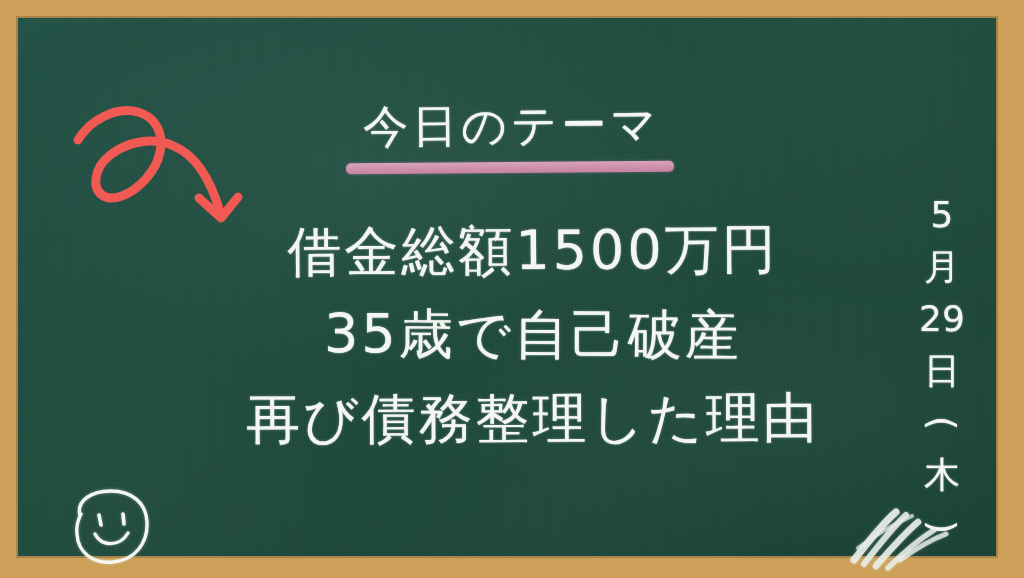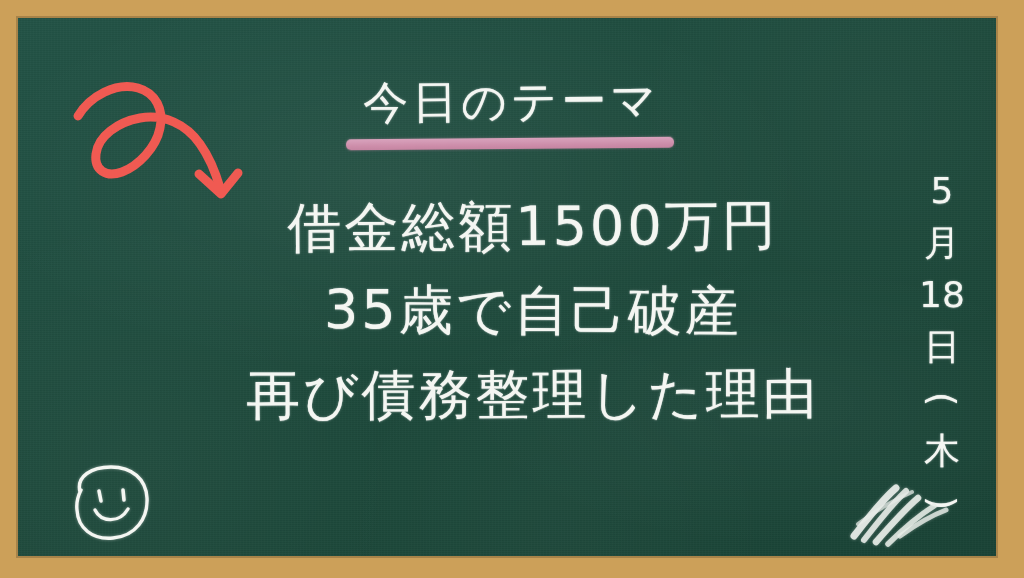--- a/index.html
+++ b/index.html
@@ -62,21 +62,21 @@
     content: "";
     position: absolute;
     inset: 0;
     background:
       radial-gradient(circle at 12% 85%, rgba(255,255,255,0.025), rgba(0,0,0,0) 28%),
       radial-gradient(circle at 88% 18%, rgba(255,255,255,0.022), rgba(0,0,0,0) 26%),
       radial-gradient(circle at 55% 95%, rgba(255,255,255,0.018), rgba(0,0,0,0) 30%);
     pointer-events: none;
   }
 
-  .layer { position: absolute; inset: 0; z-index: 5; }
+  .layer { position: absolute; inset: 0; z-index: 5; margin-top: 24px; }
 
   
   .chalk {
     color: #F4F6F2;
     font-family: "DejaVu Sans", "Liberation Sans", sans-serif;
     font-weight: 400;
     letter-spacing: 0.04em;
     text-shadow:
       0 0 1px rgba(255,255,255,0.55),
       0 0 3px rgba(255,255,255,0.28),
@@ -187,21 +187,21 @@
 
     <div id="headline">
       <div class="hl-line l1 chalk">借金総額1500万円</div>
       <div class="hl-line l2 chalk">35歳で自己破産</div>
       <div class="hl-line l3 chalk">再び債務整理した理由</div>
     </div>
 
     <div id="date-block">
       <span class="date-ch chalk">5</span>
       <span class="date-ch chalk">月</span>
-      <span class="date-ch chalk">18</span>
+      <span class="date-ch chalk">29</span>
       <span class="date-ch chalk">日</span>
       <span class="date-ch chalk rot">(</span>
       <span class="date-ch chalk">木</span>
       <span class="date-ch chalk rot">)</span>
     </div>
 
     <div id="smiley-doodle">
       <svg class="doodle-svg chalk-stroke" width="92" height="86" viewBox="0 0 92 86">
         <path d="M14,30 C10,14 26,5 45,5 C66,5 80,17 81,36
                  C82,56 70,74 47,76 C26,78 12,66 11,48

